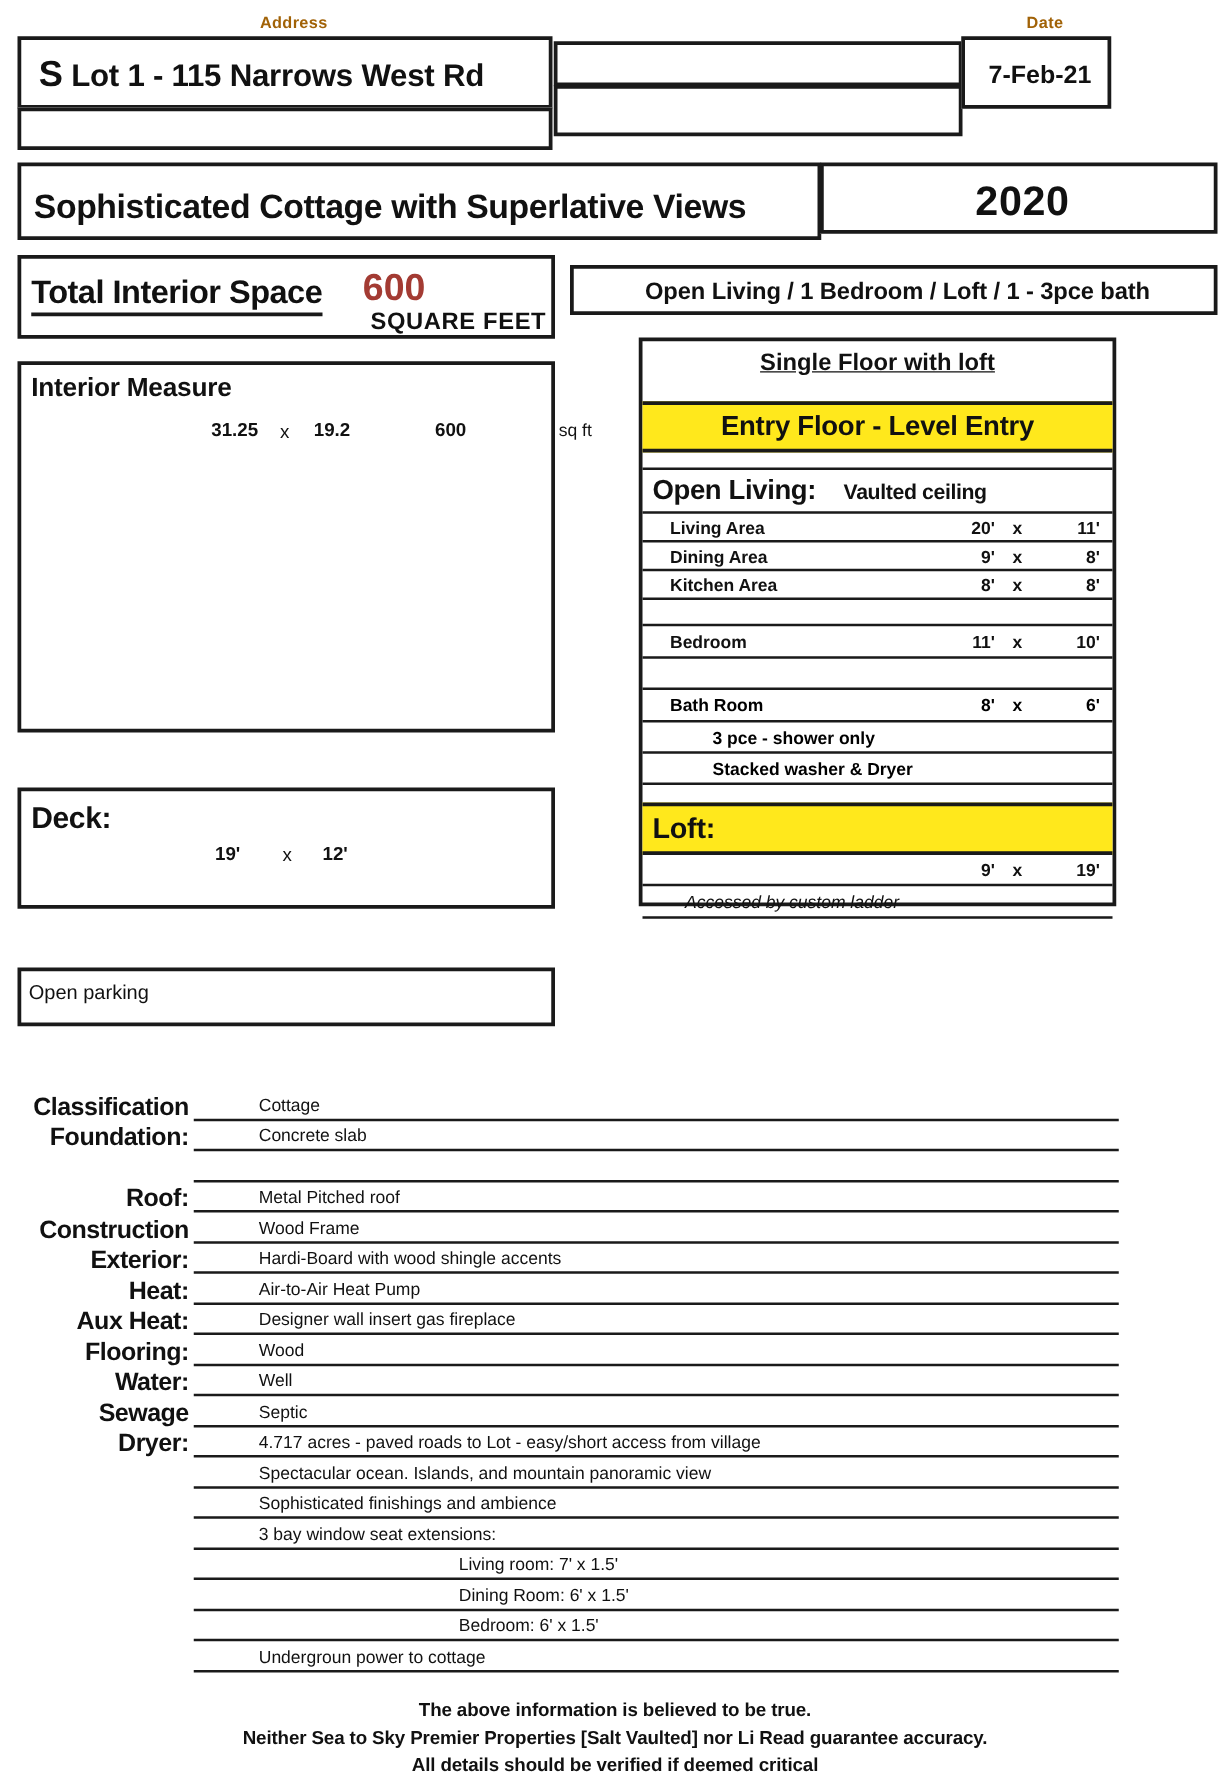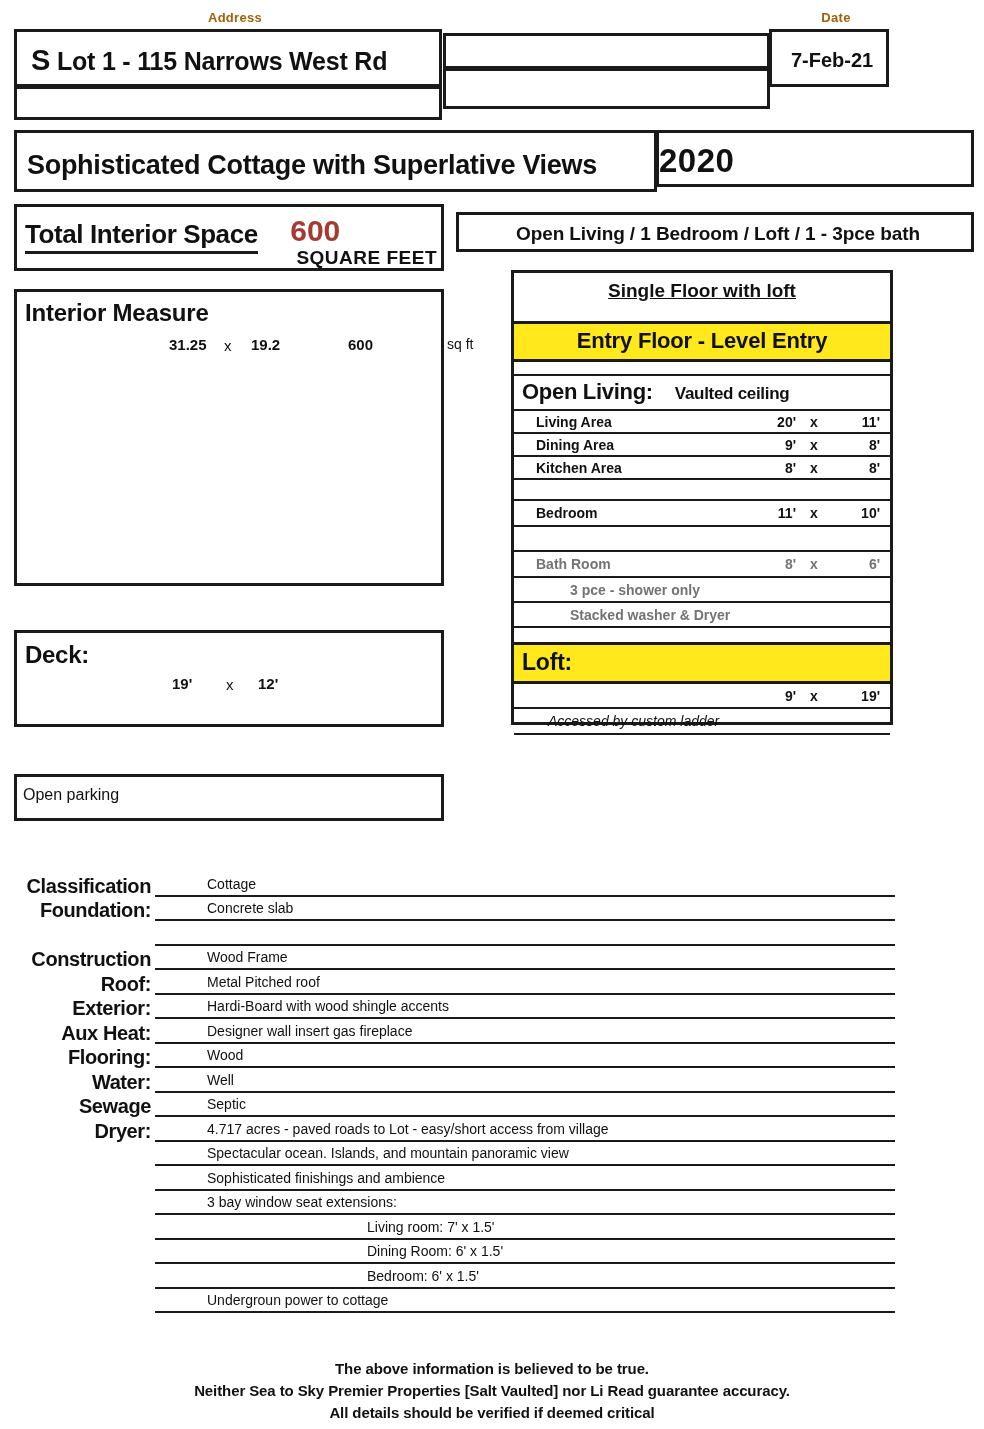--- a/index.html
+++ b/index.html
@@ -46,21 +46,21 @@
   }
   .title-text {
     font-size: 27px;
     font-weight: bold;
     letter-spacing: -0.3px;
     white-space: nowrap;
   }
   .year-text {
     font-size: 33px;
     font-weight: bold;
-    text-align: left;
+    text-align: center;
     letter-spacing: 0.5px;
   }
 
   
   .tis-label {
     font-size: 26px;
     font-weight: bold;
     letter-spacing: -0.4px;
     border-bottom: 3px solid #1a1a1a;
     display: inline-block;
@@ -79,21 +79,21 @@
   }
   .config-text {
     font-size: 19px;
     font-weight: bold;
     text-align: center;
     letter-spacing: -0.1px;
     white-space: nowrap;
   }
 
   
-  .im-title { font-size: 24px; font-weight: bold; letter-spacing:-0.2px; }
+  .im-title { font-size: 21px; font-weight: bold; letter-spacing:-0.2px; }
   .im-num   { font-size: 15px; font-weight: bold; }
   .sqft-out { font-size: 14px; }
 
   .deck-title { font-size: 24px; font-weight: bold; letter-spacing:-0.3px; }
   .deck-num   { font-size: 15px; font-weight: bold; }
   .parking-text { font-size: 16px; }
 
   
   .fp-wrap { border: 3px solid #1a1a1a; background:#fff; }
   .fp-head {
@@ -134,21 +134,21 @@
   .fp-h { width: 48px; text-align: right; padding-right: 10px; }
   .fp-big {
     font-size: 22px;
     font-weight: bold;
     padding: 3px 0 4px 8px;
     border-bottom: 2px solid #1a1a1a;
     letter-spacing: -0.3px;
     white-space: nowrap;
   }
   .fp-big .sub { font-size: 17px; padding-left: 22px; }
-  .bath { color: #737373; }
+  .bath { color: #000000; }
   .fp-note { font-size: 14px; padding-left: 34px; font-style: italic; }
 
   
   .spec { position: absolute; left: 0; top: 872px; width: 984px; }
   .spec-row {
     display: flex;
     align-items: flex-end;
     height: 24.5px;
   }
   .spec-label {
@@ -326,30 +326,34 @@
     </div>
     <div class="spec-row">
       <div class="spec-label">Foundation:</div>
       <div class="spec-val">Concrete slab</div>
     </div>
     <div class="spec-row">
       <div class="spec-label"></div>
       <div class="spec-val"></div>
     </div>
     <div class="spec-row">
+      <div class="spec-label">Roof:</div>
+      <div class="spec-val">Metal Pitched roof</div>
+    </div>
+    <div class="spec-row">
       <div class="spec-label">Construction</div>
       <div class="spec-val">Wood Frame</div>
     </div>
     <div class="spec-row">
-      <div class="spec-label">Roof:</div>
-      <div class="spec-val">Metal Pitched roof</div>
-    </div>
-    <div class="spec-row">
       <div class="spec-label">Exterior:</div>
       <div class="spec-val">Hardi-Board with wood shingle accents</div>
+    </div>
+    <div class="spec-row">
+      <div class="spec-label">Heat:</div>
+      <div class="spec-val">Air-to-Air Heat Pump</div>
     </div>
     <div class="spec-row">
       <div class="spec-label">Aux Heat:</div>
       <div class="spec-val">Designer wall insert gas fireplace</div>
     </div>
     <div class="spec-row">
       <div class="spec-label">Flooring:</div>
       <div class="spec-val">Wood</div>
     </div>
     <div class="spec-row">

